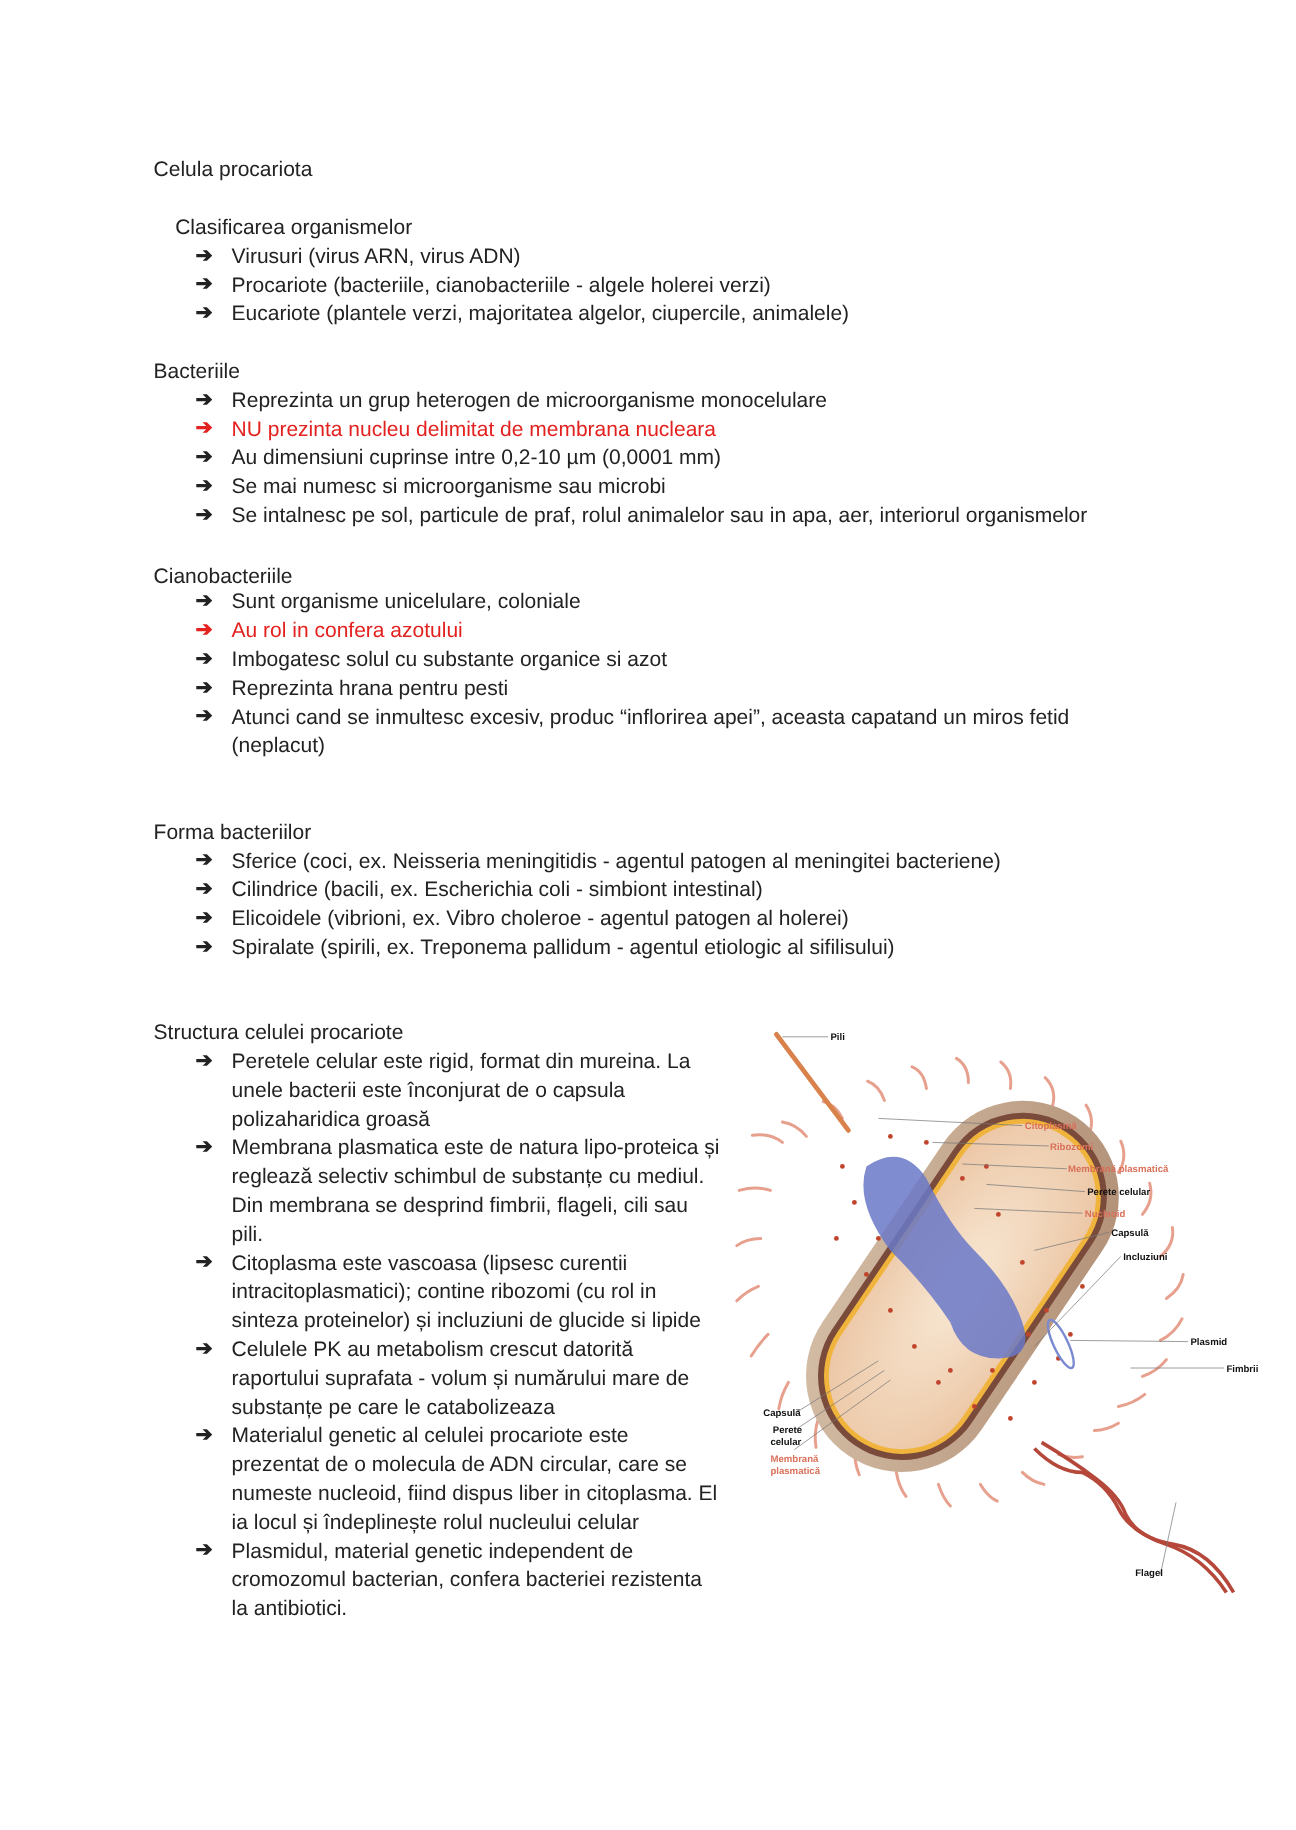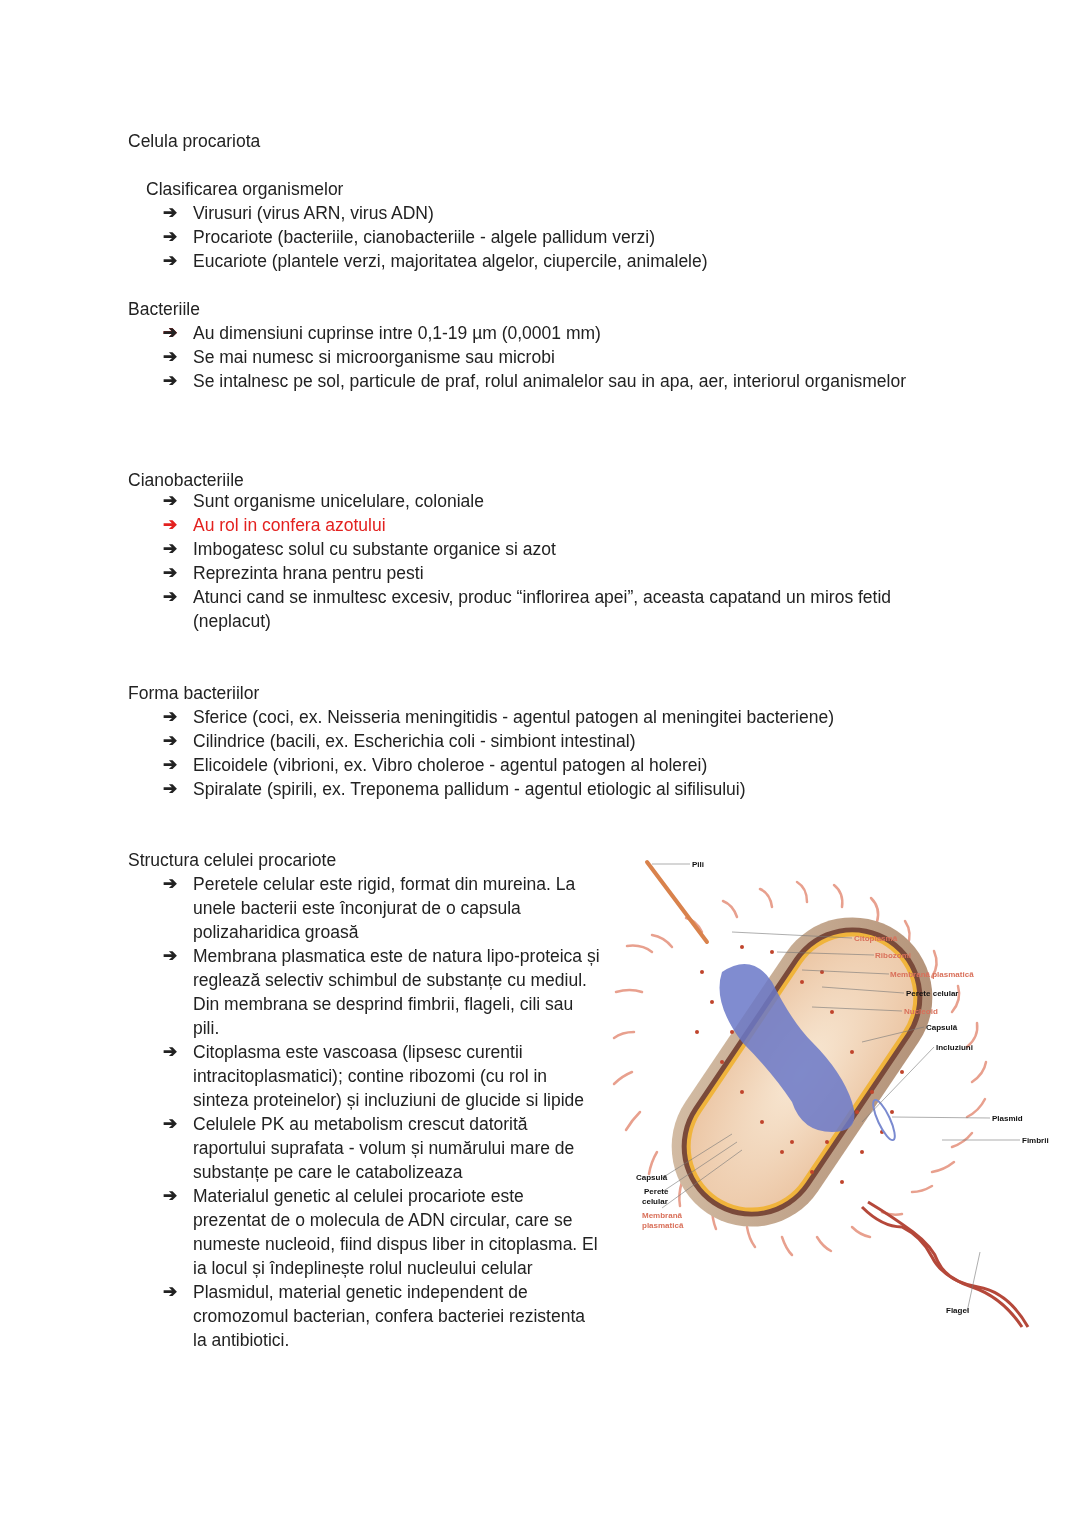--- a/index.html
+++ b/index.html
@@ -28,29 +28,29 @@
 </head>
 <body>
 
 <div class="page">
 
   <div class="heading" style="top:129px;">Celula procariota</div>
 
   <div class="heading" style="top:177px;margin-left:18px;">Clasificarea organismelor</div>
   <ul class="list" style="top:201px;">
     <li><span class="arrow">➔</span><span>Virusuri (virus ARN, virus ADN)</span></li>
-    <li><span class="arrow">➔</span><span>Procariote (bacteriile, cianobacteriile - algele pallidum verzi)</span></li>
+    <li><span class="arrow">➔</span><span>Procariote (bacteriile, cianobacteriile - algele holerei verzi)</span></li>
     <li><span class="arrow">➔</span><span>Eucariote (plantele verzi, majoritatea algelor, ciupercile, animalele)</span></li>
   </ul>
 
   <div class="heading" style="top:297px;">Bacteriile</div>
   <ul class="list" style="top:321px;">
-    <li><span class="arrow">➔</span></li>
-    <li class="red"><span class="arrow">➔</span></li>
-    <li><span class="arrow">➔</span><span>Au dimensiuni cuprinse intre 0,1-19 µm (0,0001 mm)</span></li>
+    <li><span class="arrow">➔</span><span>Reprezinta un grup heterogen de microorganisme monocelulare</span></li>
+    <li class="red"><span class="arrow">➔</span><span>NU prezinta nucleu delimitat de membrana nucleara</span></li>
+    <li><span class="arrow">➔</span><span>Au dimensiuni cuprinse intre 0,2-10 µm (0,0001 mm)</span></li>
     <li><span class="arrow">➔</span><span>Se mai numesc si microorganisme sau microbi</span></li>
     <li><span class="arrow">➔</span><span>Se intalnesc pe sol, particule de praf, rolul animalelor sau in apa, aer, interiorul organismelor</span></li>
   </ul>
 
   <div class="heading" style="top:468px;">Cianobacteriile</div>
   <ul class="list wrap" style="top:489px; width:780px;">
     <li><span class="arrow">➔</span><span>Sunt organisme unicelulare, coloniale</span></li>
     <li class="red"><span class="arrow">➔</span><span>Au rol in confera azotului</span></li>
     <li><span class="arrow">➔</span><span>Imbogatesc solul cu substante organice si azot</span></li>
     <li><span class="arrow">➔</span><span>Reprezinta hrana pentru pesti</span></li>

